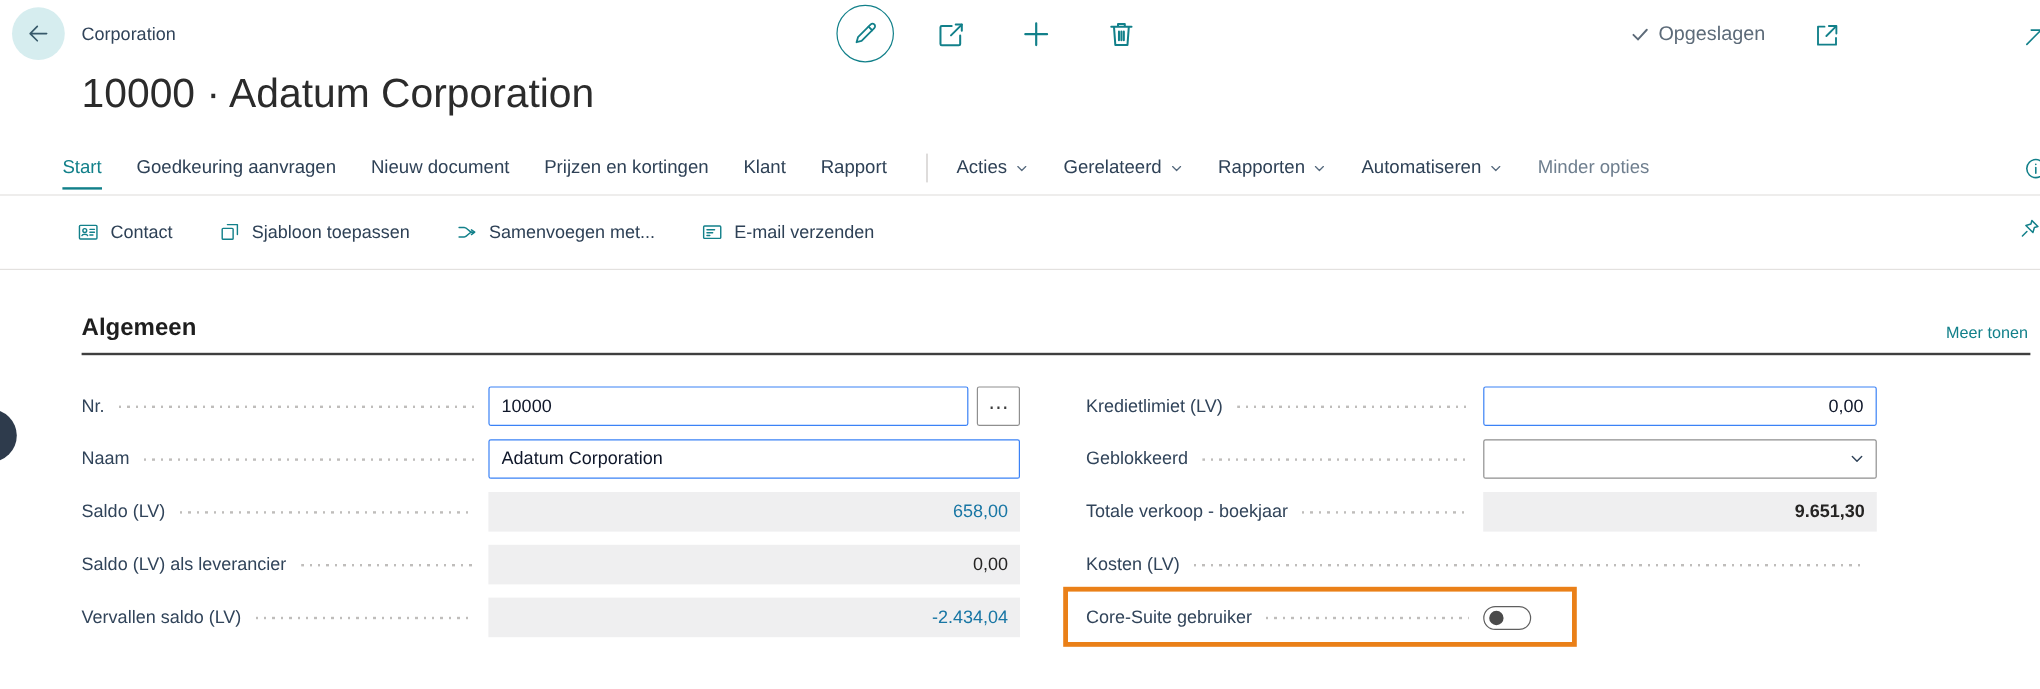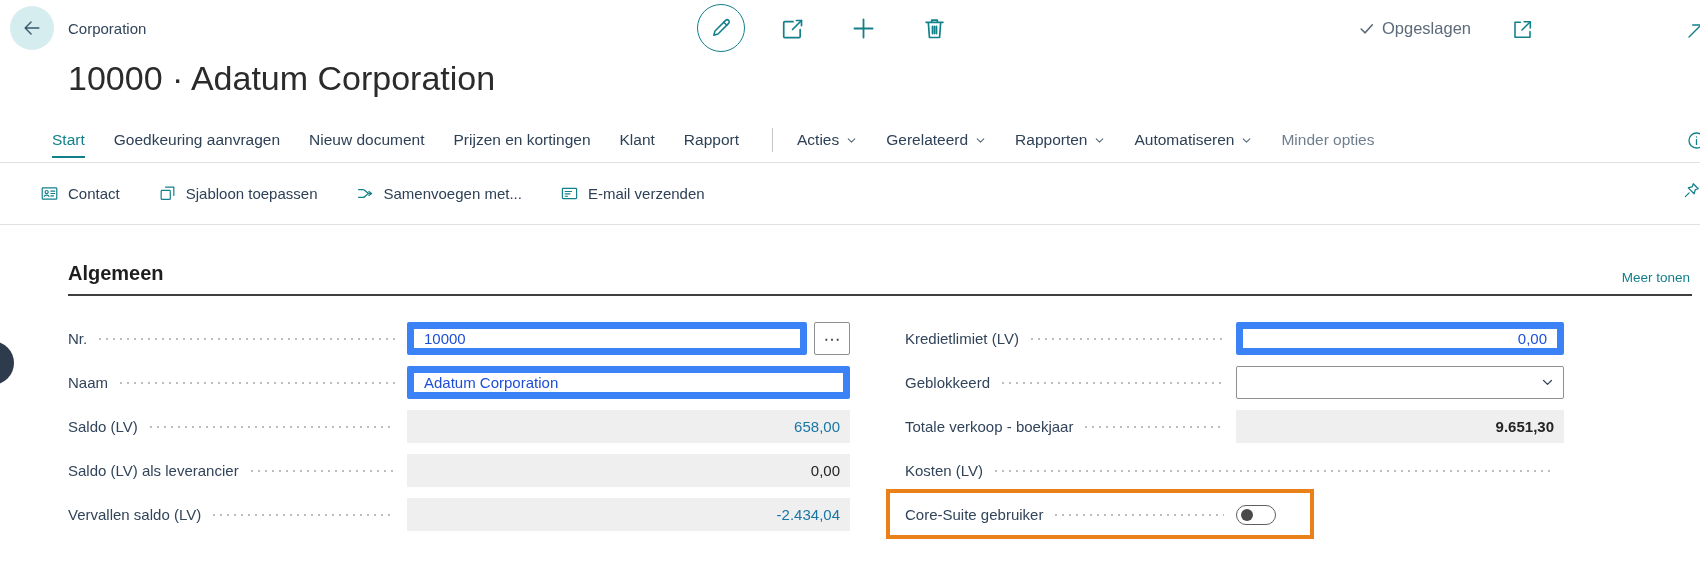--- a/index.html
+++ b/index.html
@@ -43,21 +43,21 @@
   .mitem.active { color:#12808a; position:relative; }
   .mitem.active::after { content:""; position:absolute; left:0; right:0; bottom:-9px;
     height:2px; background:#12808a; }
   .mitem.muted { color:#6e7e8e; }
   .mitem .chev { margin-left:7px; color:#54687c; }
   .mitem .chev svg { width:11px; height:11px; }
   .mdiv { width:1px; height:24px; background:#c8c6c4; margin:0 24px 0 4px; }
   .i-info { left:1686px; top:130px; } .i-info svg { width:21px; height:21px; }
 
   
-  .actionbar { display:flex; align-items:center; height:62px; padding-left:40px;
+  .actionbar { display:flex; align-items:center; height:62px; padding-left:64px;
     font-size:15px; color:#2e4156; border-bottom:1px solid #e3e1df; }
   .aitem { display:flex; align-items:center; gap:9px; margin-right:38px; cursor:pointer; }
   .aitem .aicon { color:#12808a; }
   .aitem .aicon svg { width:19px; height:19px; }
   .i-pin { left:1682px; top:180px; } .i-pin svg { width:20px; height:20px; }
 
   
   .sectionbar { margin:0 8px 0 68px; border-bottom:2px solid #3f3f3f;
     padding:16px 2px 9px 0; display:flex; align-items:flex-end; justify-content:space-between; }
   .section-title { margin:0; font-size:20px; font-weight:700; color:#1e1e1e; }
@@ -67,22 +67,22 @@
   .form { position:relative; display:flex; padding:26px 0 0 68px; }
   .col-left  { width:782px; margin-right:55px; }
   .col-right { width:659px; }
   .frow { display:flex; align-items:center; height:33px; margin-bottom:11px; }
   .flabel { font-size:15px; color:#31445a; white-space:nowrap; }
   .leader { flex:1; height:2px; margin:0 12px;
     background-image:repeating-linear-gradient(to right,#bfbdbb 0 2px,transparent 2px 7px); }
   .fval { display:flex; align-items:center; height:33px; }
   .col-left  .fval { width:443px; }
   .col-right .fval { width:328px; }
-  input.box { flex:1; min-width:0; height:33px; border:7px solid #3b82f6; border-radius:2px;
-    padding:0 10px; font-family:"Liberation Sans",sans-serif; font-size:15px; color:#1d4ed8; outline:none; }
+  input.box { flex:1; min-width:0; height:33px; border:1px solid #3b82f6; border-radius:2px;
+    padding:0 10px; font-family:"Liberation Sans",sans-serif; font-size:15px; color:#0f172a; outline:none; }
   input.box.right { text-align:right; }
   .btn-ellipsis { width:36px; height:33px; margin-left:7px; border:1px solid #8f8f8f;
     border-radius:2px; background:#fff; color:#3c3c3c; font-size:17px; line-height:31px;
     text-align:center; cursor:pointer; }
   .ro { flex:1; height:33px; background:#efeff0; display:flex; align-items:center;
     justify-content:flex-end; padding:0 10px; font-size:15px; color:#252423; }
   .ro.link { color:#1876a4; cursor:pointer; }
   .ro.bold { font-weight:700; }
   .dd { flex:1; height:33px; border:1px solid #8f8f8f; border-radius:2px; background:#fff;
     display:flex; align-items:center; justify-content:flex-end; padding:0 9px; cursor:pointer;

